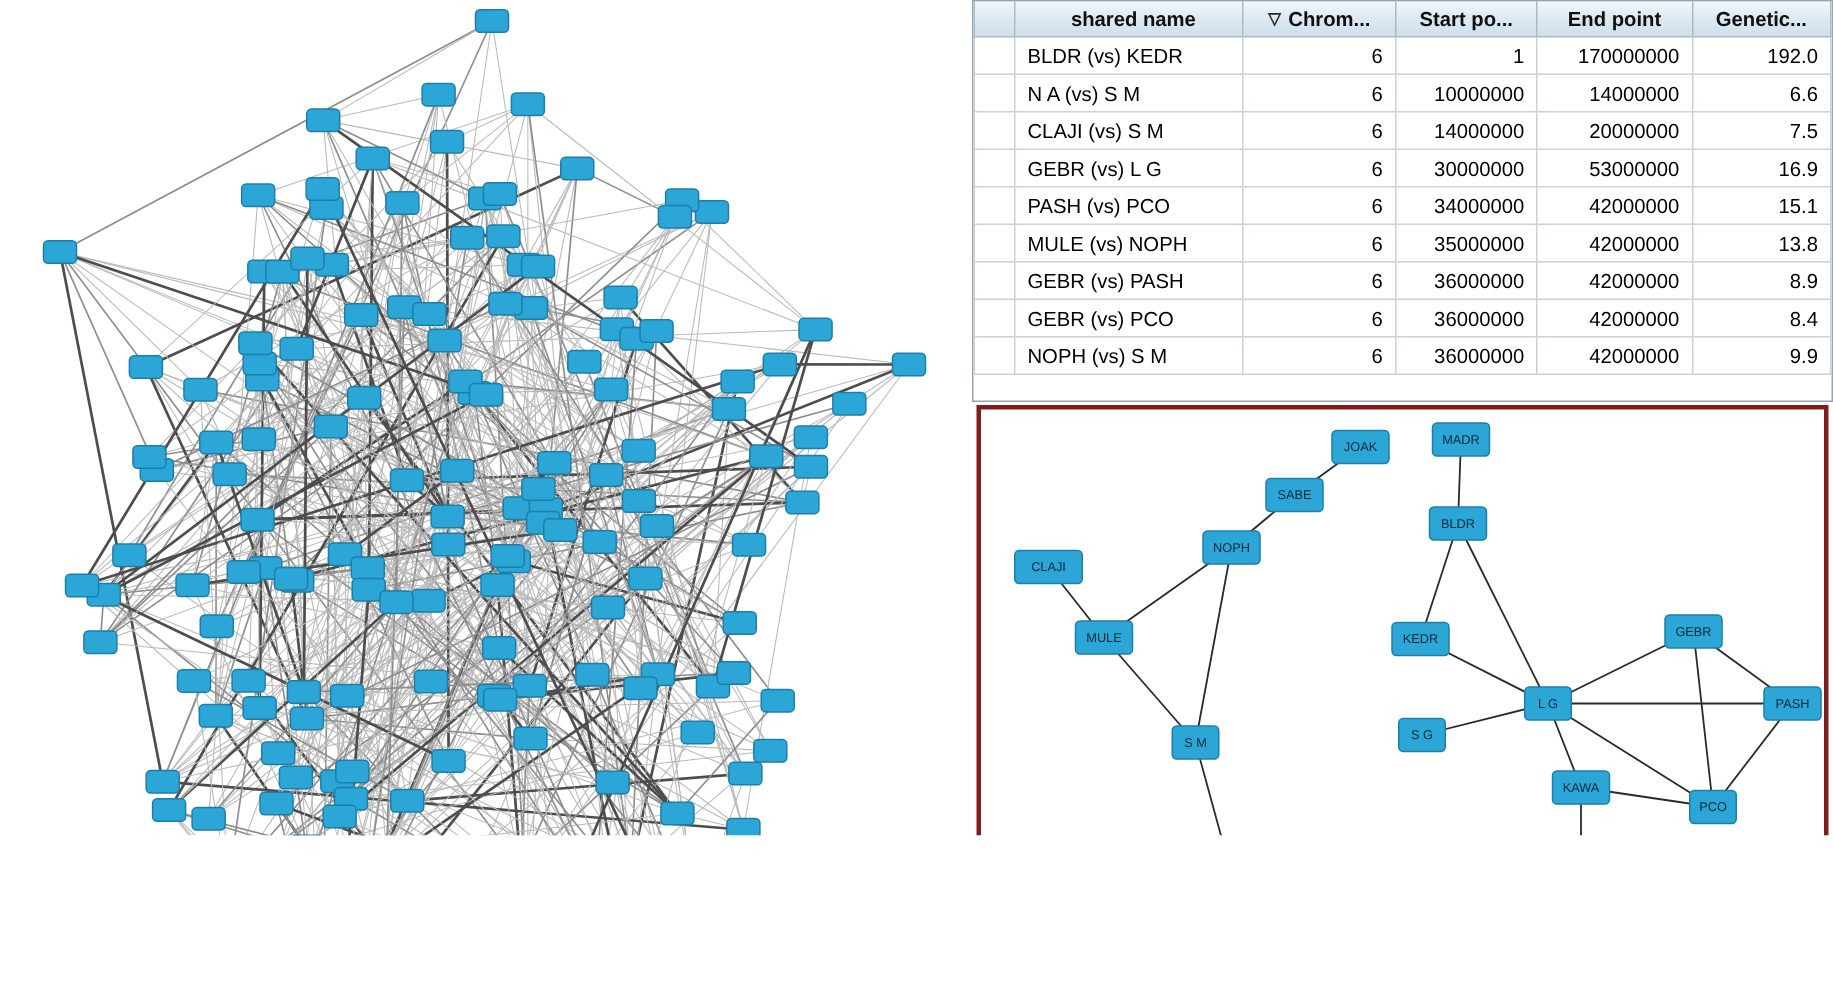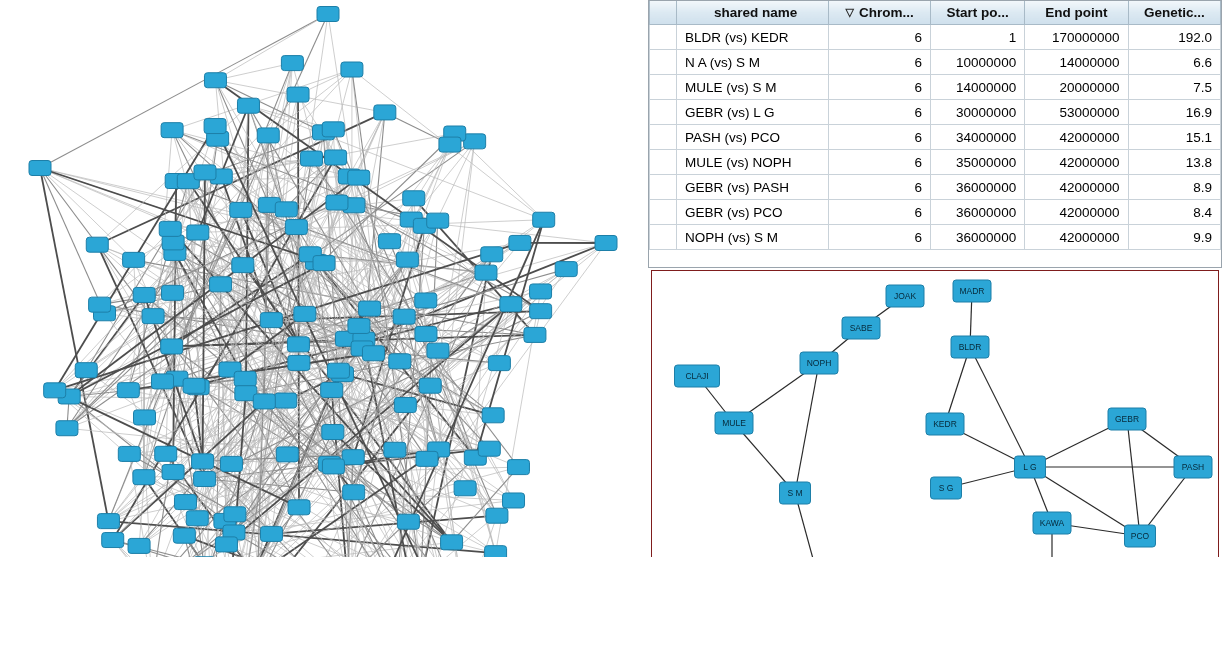--- a/index.html
+++ b/index.html
@@ -83,21 +83,21 @@
   }
 
   
   #network-sub {
     position: absolute;
     left: 651px;
     top: 270px;
     width: 568px;
     height: 396px;
     background: #ffffff;
-    border: 1px solid #7f1d1d;
+    border: 3px solid #7f1d1d;
     box-sizing: border-box;
     overflow: hidden;
   }
 
   
   .node-rect {
     fill: #2ba6d6;
     stroke: #1d7fa8;
     stroke-width: 1;
   }
@@ -1238,21 +1238,21 @@
           <tr>
             <td class="col-gutter"></td>
             <td class="c-name">N A (vs) S M</td>
             <td class="c-num">6</td>
             <td class="c-num">10000000</td>
             <td class="c-num">14000000</td>
             <td class="c-num">6.6</td>
           </tr>
           <tr>
             <td class="col-gutter"></td>
-            <td class="c-name">MULE (vs) S M</td>
+            <td class="c-name">CLAJI (vs) S M</td>
             <td class="c-num">6</td>
             <td class="c-num">14000000</td>
             <td class="c-num">20000000</td>
             <td class="c-num">7.5</td>
           </tr>
           <tr>
             <td class="col-gutter"></td>
             <td class="c-name">GEBR (vs) L G</td>
             <td class="c-num">6</td>
             <td class="c-num">30000000</td>

